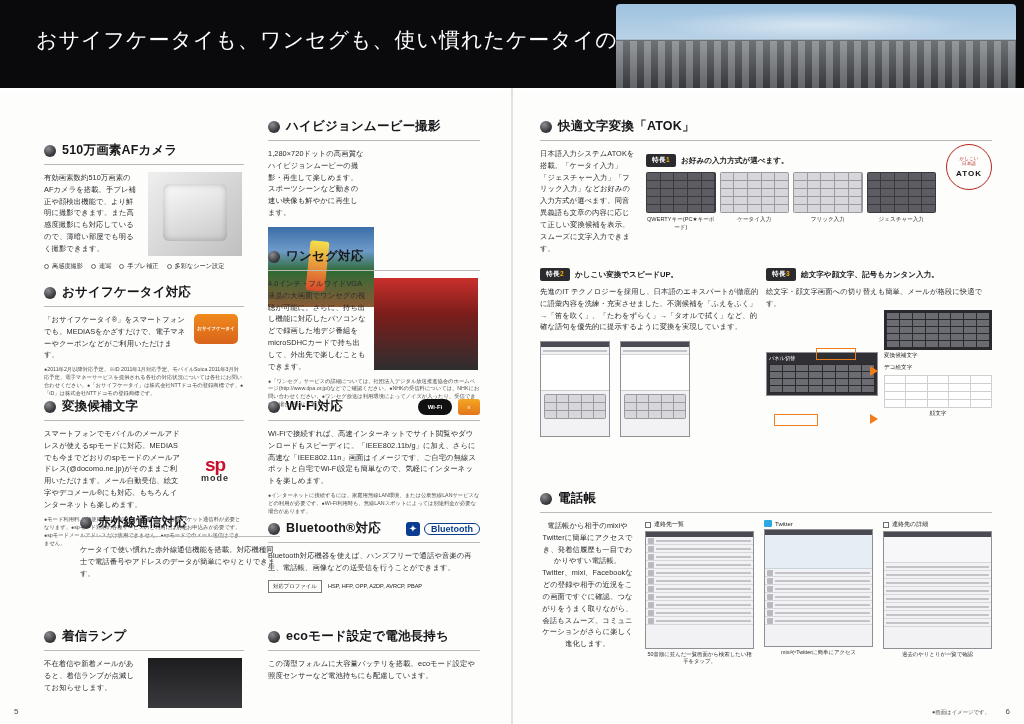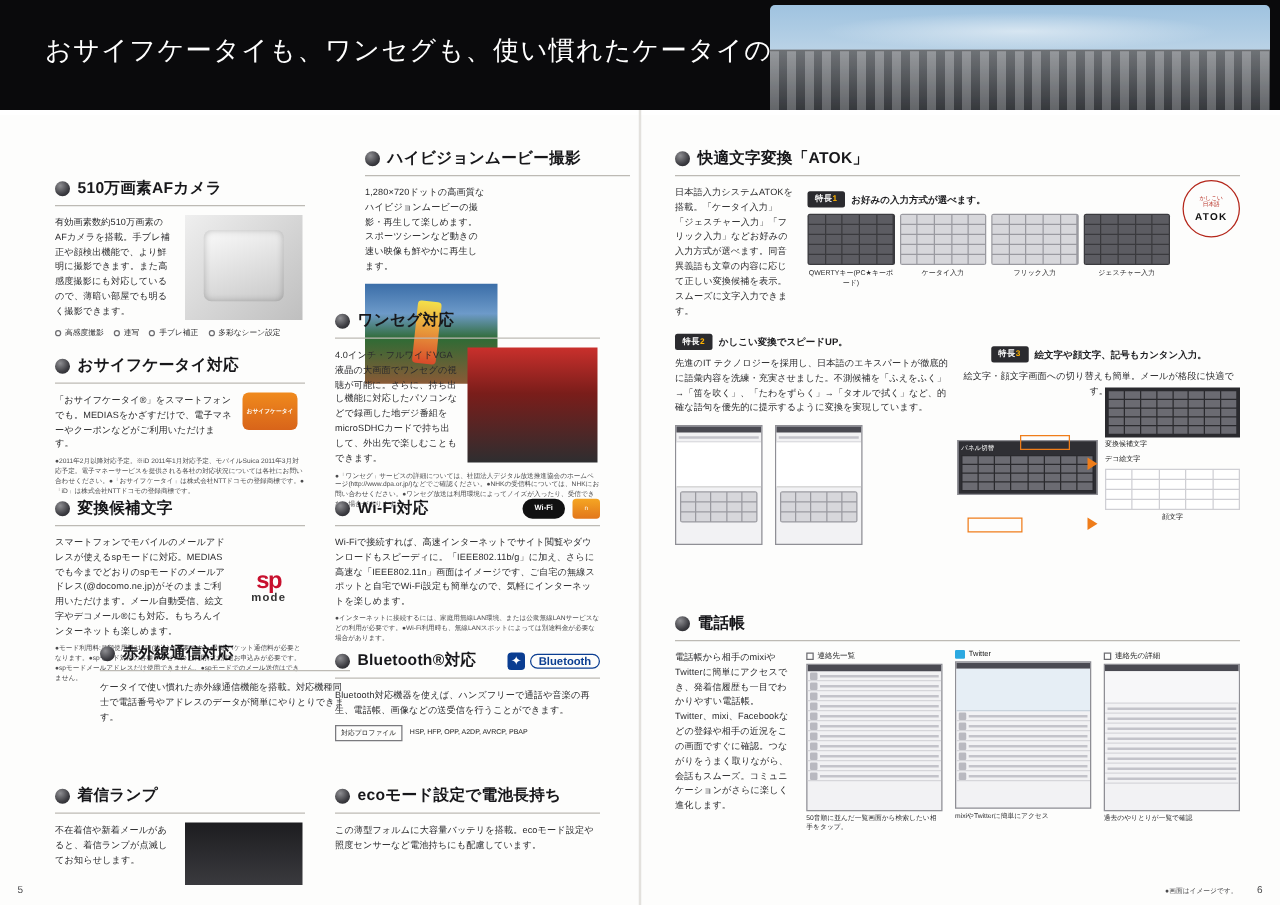--- a/index.html
+++ b/index.html
@@ -260,21 +260,21 @@
     <div class="sec-head">
       <span class="bullet"></span>
       <span class="sec-title">着信ランプ</span>
     </div>
     <div style="display:flex; gap:8px;">
       <div class="body-txt" style="width:96px;">不在着信や新着メールがあると、着信ランプが点滅してお知らせします。</div>
       <div class="photo ph-dark" style="width:94px;height:50px;"></div>
     </div>
   </div>
 
-  <div class="col" style="left:268px; top:118px; width:212px;margin-left:24px;">
+  <div class="col" style="left:268px; top:118px; width:212px;">
     <div class="sec-head">
       <span class="bullet"></span>
       <span class="sec-title">ハイビジョンムービー撮影</span>
     </div>
     <div style="display:flex; gap:8px;flex-direction:column;">
       <div class="body-txt" style="width:96px;">1,280×720ドットの高画質なハイビジョンムービーの撮影・再生して楽しめます。スポーツシーンなど動きの速い映像も鮮やかに再生します。</div>
       <div class="photo ph-sport" style="width:106px;height:80px;"></div>
     </div>
   </div>
 
@@ -569,21 +569,21 @@
           <i></i>
           <i></i>
       </div>
     </div>
     <div class="orange-box" style="left:50px; top:-4px; width:40px; height:12px;"></div>
     <div class="orange-box" style="left:8px; top:62px; width:44px; height:12px;"></div>
     <div class="arrow-r" style="left:104px; top:14px;"></div>
     <div class="arrow-r" style="left:104px; top:62px;"></div>
   </div>
 
-  <div class="col" style="left:766px; top:272px; width:226px;text-align:center;">
+  <div class="col" style="left:766px; top:262px; width:226px;">
     <div class="tokuchou">
       <span class="tag"><span>特長</span><span class="num">3</span></span>
       <span class="cap">絵文字や顔文字、記号もカンタン入力。</span>
     </div>
     <div class="body-txt">絵文字・顔文字画面への切り替えも簡単。メールが格段に快適です。</div>
   </div>
 
   <div class="col" style="left:884px; top:310px; width:108px;">
     <div style="background:#2a2a2e;padding:2px;">
       <div class="emoji-grid">
@@ -649,21 +649,21 @@
         <i></i>
       <i></i>
         <i></i>
         <i></i>
         <i></i>
         <i></i>
     </div>
     <div class="deco-cap" style="text-align:center;">顔文字</div>
   </div>
 
-  <div class="col" style="left:540px; top:490px; width:452px;">
+  <div class="col" style="left:540px; top:490px; width:452px;text-align:center;">
     <div class="sec-head">
       <span class="bullet"></span>
       <span class="sec-title">電話帳</span>
     </div>
     <div style="display:flex; gap:10px;">
       <div class="body-txt" style="width:96px;">電話帳から相手のmixiやTwitterに簡単にアクセスでき、発着信履歴も一目でわかりやすい電話帳。Twitter、mixi、Facebookなどの登録や相手の近況をこの画面ですぐに確認。つながりをうまく取りながら、会話もスムーズ。コミュニケーションがさらに楽しく進化します。</div>
 
       <div style="width:110px;">
         <div class="pb-head">
           <span class="sq"></span>

